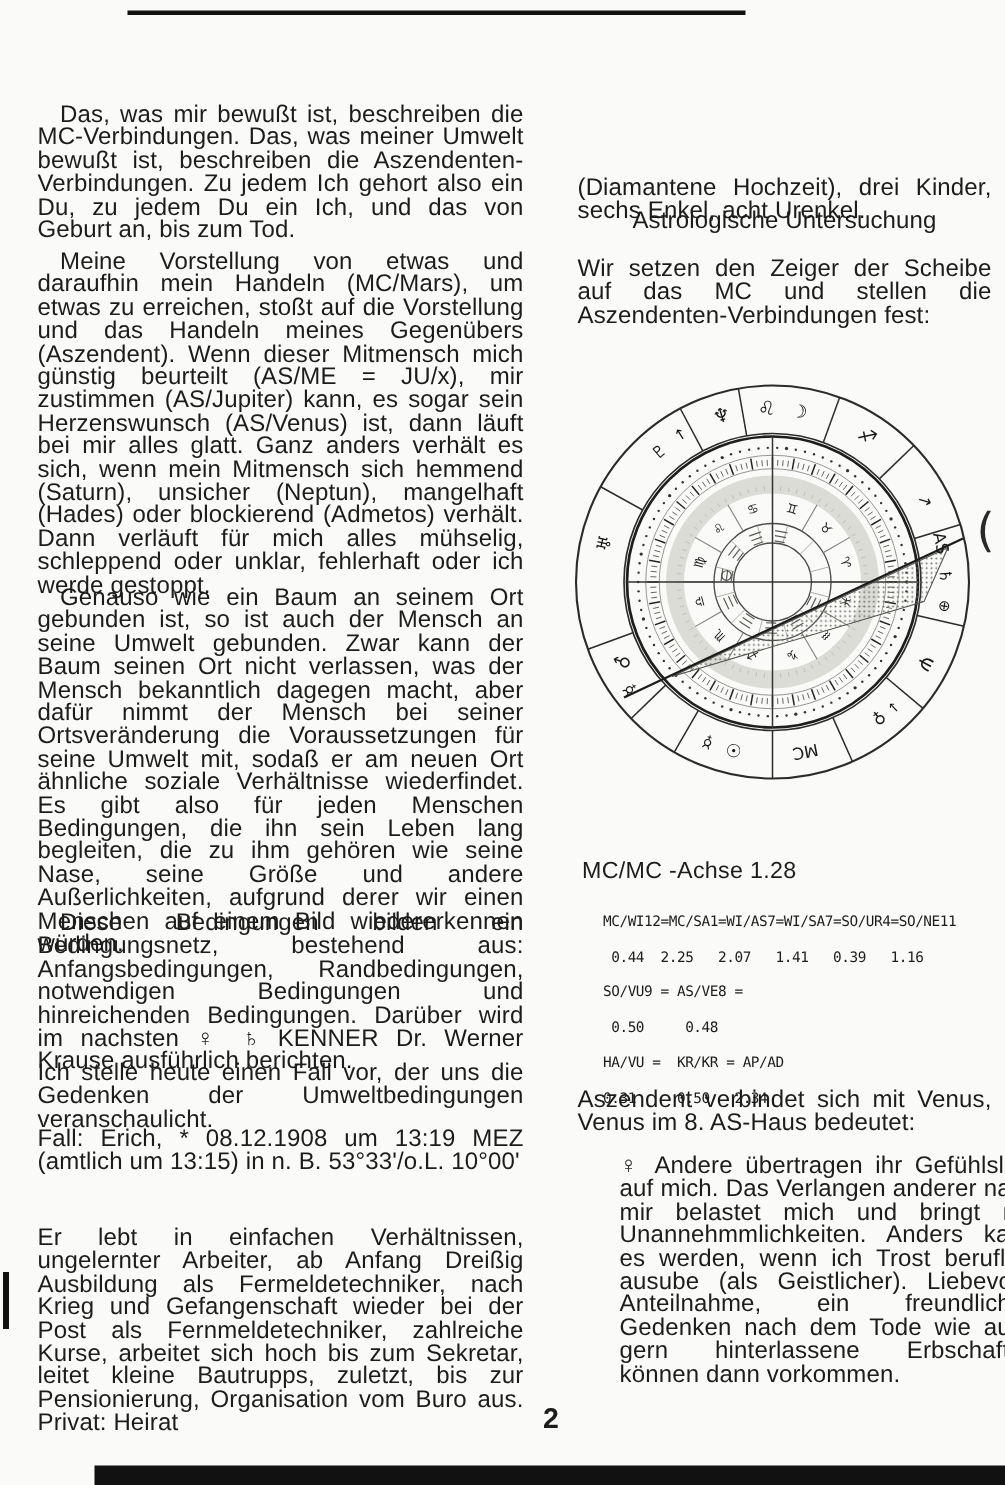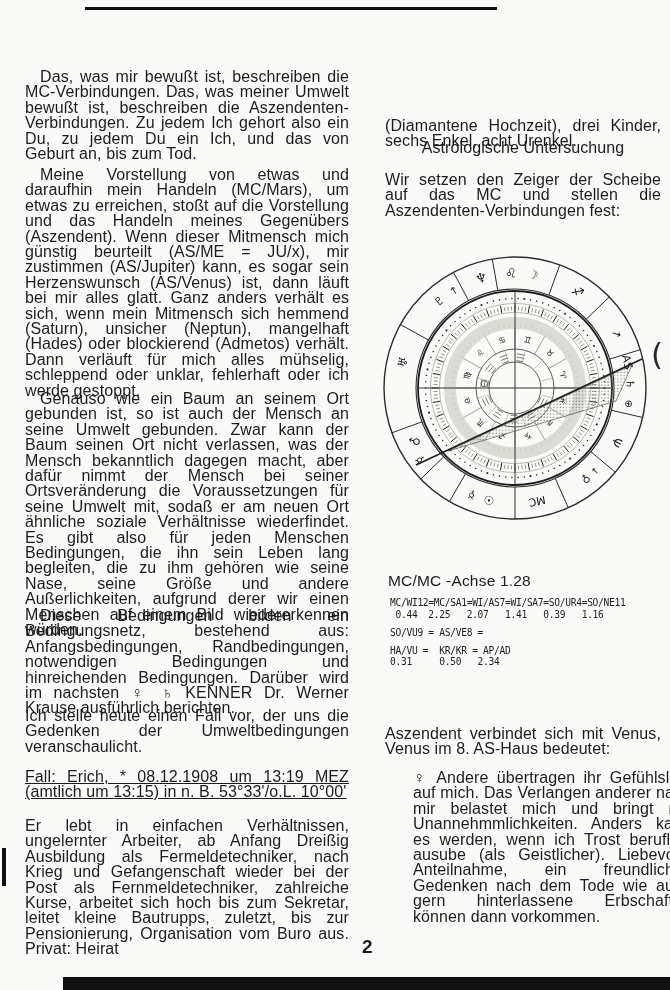--- a/index.html
+++ b/index.html
@@ -5,21 +5,21 @@
   html,body{margin:0;padding:0;background:#dddddb;}
   .page{position:relative;width:670px;height:990px;background:#fafaf8;overflow:hidden;
         font-family:"Liberation Sans","DejaVu Sans",sans-serif;color:#1c1c1c;}
   .blk{position:absolute;}
   p.body{margin:0;text-align:justify;font-size:16px;line-height:15.4px;letter-spacing:.1px;}
   .ind{text-indent:15px;}
   .center{text-align:center !important;}
   .title{font-size:13.4px;}
   .axis-h{margin:0;font-size:15.5px;font-weight:400;letter-spacing:.2px;}
   .mono{font-family:"DejaVu Sans Mono","Liberation Mono",monospace;font-size:9.6px;
-        line-height:11.6px;white-space:pre;letter-spacing:-.3px;margin:0;}
+        line-height:11.6px;white-space:pre;letter-spacing:-.3px;margin:12px;}
   .fgroup{margin-bottom:6.5px;}
   .pagenum{font-size:19px;font-weight:700;}
   .art{position:absolute;background:#111;}
   .paren{position:absolute;font-size:31px;color:#2a2a2a;font-family:"DejaVu Sans",sans-serif;}
   svg text{font-family:"DejaVu Sans",sans-serif;fill:#161616;}
 </style>
 </head>
 <body>
 
 <div class="page">
@@ -28,21 +28,21 @@
   <div class="art" style="left:2px;top:848px;width:3.5px;height:38px;"></div>
   <div class="art" style="left:63px;top:977px;width:607px;height:13px;"></div>
   <div class="paren" style="left:651px;top:336px;">(</div>
 
   <div>
     <p class="body blk ind" style="left:25px;top:69px;width:324px;">Das, was mir bewußt ist, beschreiben die MC-Verbindungen. Das, was meiner Umwelt bewußt ist, beschreiben die Aszendenten-Verbindungen. Zu jedem Ich gehort also ein Du, zu jedem Du ein Ich, und das von Geburt an, bis zum Tod.</p>
     <p class="body blk ind" style="left:25px;top:167px;width:324px;">Meine Vorstellung von etwas und daraufhin mein Handeln (MC/Mars), um etwas zu erreichen, stoßt auf die Vorstellung und das Handeln meines Gegenübers (Aszendent). Wenn dieser Mitmensch mich günstig beurteilt (AS/ME = JU/x),  mir zustimmen (AS/Jupiter) kann, es sogar sein Herzenswunsch (AS/Venus) ist, dann läuft bei mir alles glatt. Ganz anders verhält es sich, wenn mein Mitmensch sich hemmend (Saturn), unsicher (Neptun), mangelhaft (Hades) oder blockierend (Admetos) verhält. Dann verläuft für mich alles mühselig, schleppend oder unklar, fehlerhaft oder ich werde gestoppt.</p>
     <p class="body blk ind" style="left:25px;top:391px;width:324px;">Genauso wie ein Baum an seinem Ort gebunden ist, so ist auch der Mensch an seine Umwelt gebunden. Zwar kann der Baum seinen Ort nicht verlassen, was der Mensch bekanntlich dagegen macht, aber dafür nimmt der Mensch bei seiner Ortsveränderung die Voraussetzungen für seine Umwelt mit, sodaß er am neuen Ort ähnliche soziale Verhältnisse wiederfindet. Es gibt also für jeden Menschen Bedingungen, die ihn sein Leben lang begleiten, die zu ihm gehören wie seine Nase, seine Größe und andere Außerlichkeiten, aufgrund derer wir einen Menschen auf einem Bild wiedererkennen würden.</p>
     <p class="body blk ind" style="left:25px;top:608px;width:324px;">Diese Bedingungen bilden ein Bedingungsnetz, bestehend aus: Anfangsbedingungen, Randbedingungen, notwendigen Bedingungen und hinreichenden Bedingungen. Darüber wird im nachsten ♀ ♄ KENNER Dr. Werner Krause ausführlich berichten.</p>
     <p class="body blk" style="left:25px;top:708px;width:324px;">Ich stelle heute einen Fall vor, der uns die Gedenken der Umweltbedingungen veranschaulicht.</p>
-    <p class="body blk" style="left:25px;top:769px;width:324px;text-decoration:underline;">Fall: Erich, * 08.12.1908 um 13:19 MEZ (amtlich um 13:15) in n. B. 53°33'/o.L. 10°00'</p>
+    <p class="body blk" style="left:25px;top:752px;width:324px;">Fall: Erich, * 08.12.1908 um 13:19 MEZ (amtlich um 13:15) in n. B. 53°33'/o.L. 10°00'</p>
     <p class="body blk" style="left:25px;top:818px;width:324px;">Er lebt in einfachen Verhältnissen, ungelernter Arbeiter, ab Anfang Dreißig Ausbildung als Fermeldetechniker, nach Krieg und Gefangenschaft wieder bei der Post als Fernmeldetechniker, zahlreiche Kurse, arbeitet sich hoch bis zum Sekretar, leitet kleine Bautrupps, zuletzt, bis zur Pensionierung, Organisation vom Buro aus. Privat: Heirat</p>
   </div>
 
   <div>
     <p class="body blk" style="left:385px;top:70px;width:276px;margin-top:48px;">(Diamantene Hochzeit), drei Kinder, sechs Enkel, acht Urenkel.</p>
     <p class="body blk center title" style="left:385px;top:140px;width:276px;">Astrologische Untersuchung</p>
     <p class="body blk" style="left:385px;top:172px;width:276px;">Wir setzen den Zeiger der Scheibe auf das MC und stellen die Aszendenten-Verbindungen fest:</p>
 
     <svg id="wheel" class="blk" style="left:380px;top:253px;" width="280" height="280" viewBox="0 0 280 280">
         <defs>
@@ -494,20 +494,21 @@
 
     <h3 class="axis-h blk" style="left:388px;top:572px;width:270px;">MC/MC -Achse 1.28</h3>
 
     <div class="blk" style="left:390px;top:597px;width:278px;">
       <div class="fgroup">
         <p class="mono">MC/WI12=MC/SA1=WI/AS7=WI/SA7=SO/UR4=SO/NE11</p>
         <p class="mono"> 0.44  2.25   2.07   1.41   0.39   1.16</p>
       </div>
       <div class="fgroup">
         <p class="mono">SO/VU9 = AS/VE8 =</p>
+        <p class="mono"> 0.50     0.48</p>
       </div>
       <div class="fgroup">
         <p class="mono">HA/VU =  KR/KR = AP/AD</p>
         <p class="mono">0.31     0.50   2.34</p>
       </div>
     </div>
 
     <p class="body blk" style="left:385px;top:726px;width:276px;">Aszendent verbindet sich mit Venus, Venus im 8. AS-Haus bedeutet:</p>
     <p class="body blk" style="left:385px;top:770px;width:278px;margin-left:28px;">♀ Andere übertragen ihr Gefühlsleid auf mich. Das Verlangen anderer nach mir belastet mich und bringt mir Unannehmmlichkeiten. Anders kann es werden, wenn ich Trost beruflich ausube (als Geistlicher). Liebevolle Anteilnahme, ein freundliches Gedenken nach dem Tode wie auch gern hinterlassene Erbschaften können dann vorkommen.</p>
   </div>

